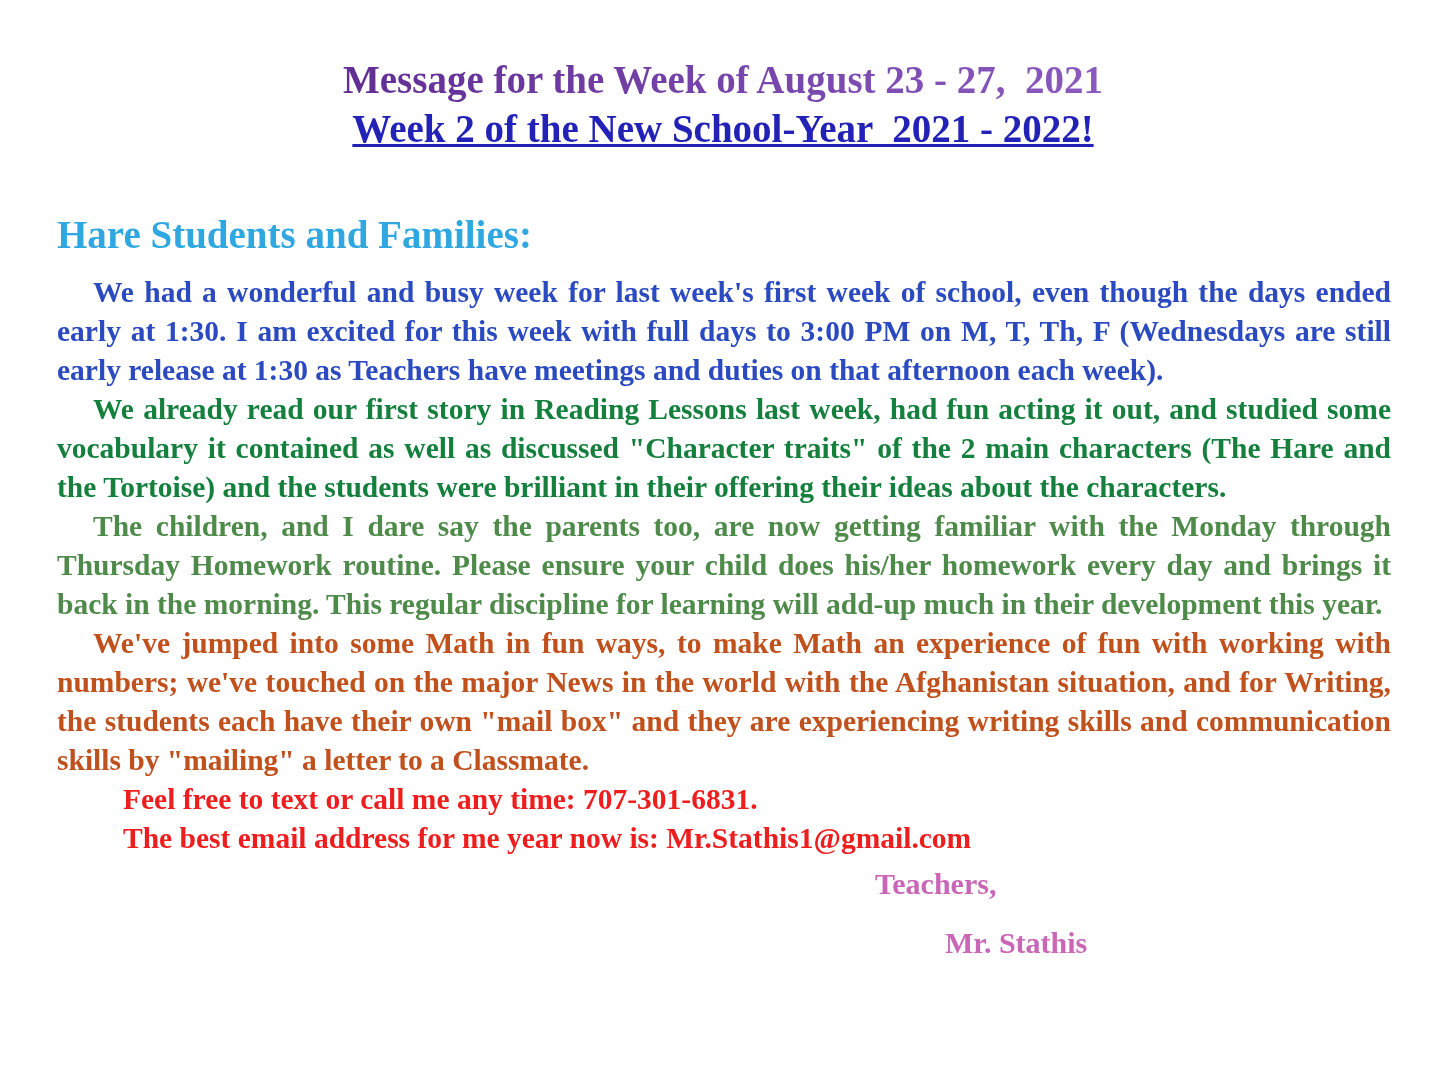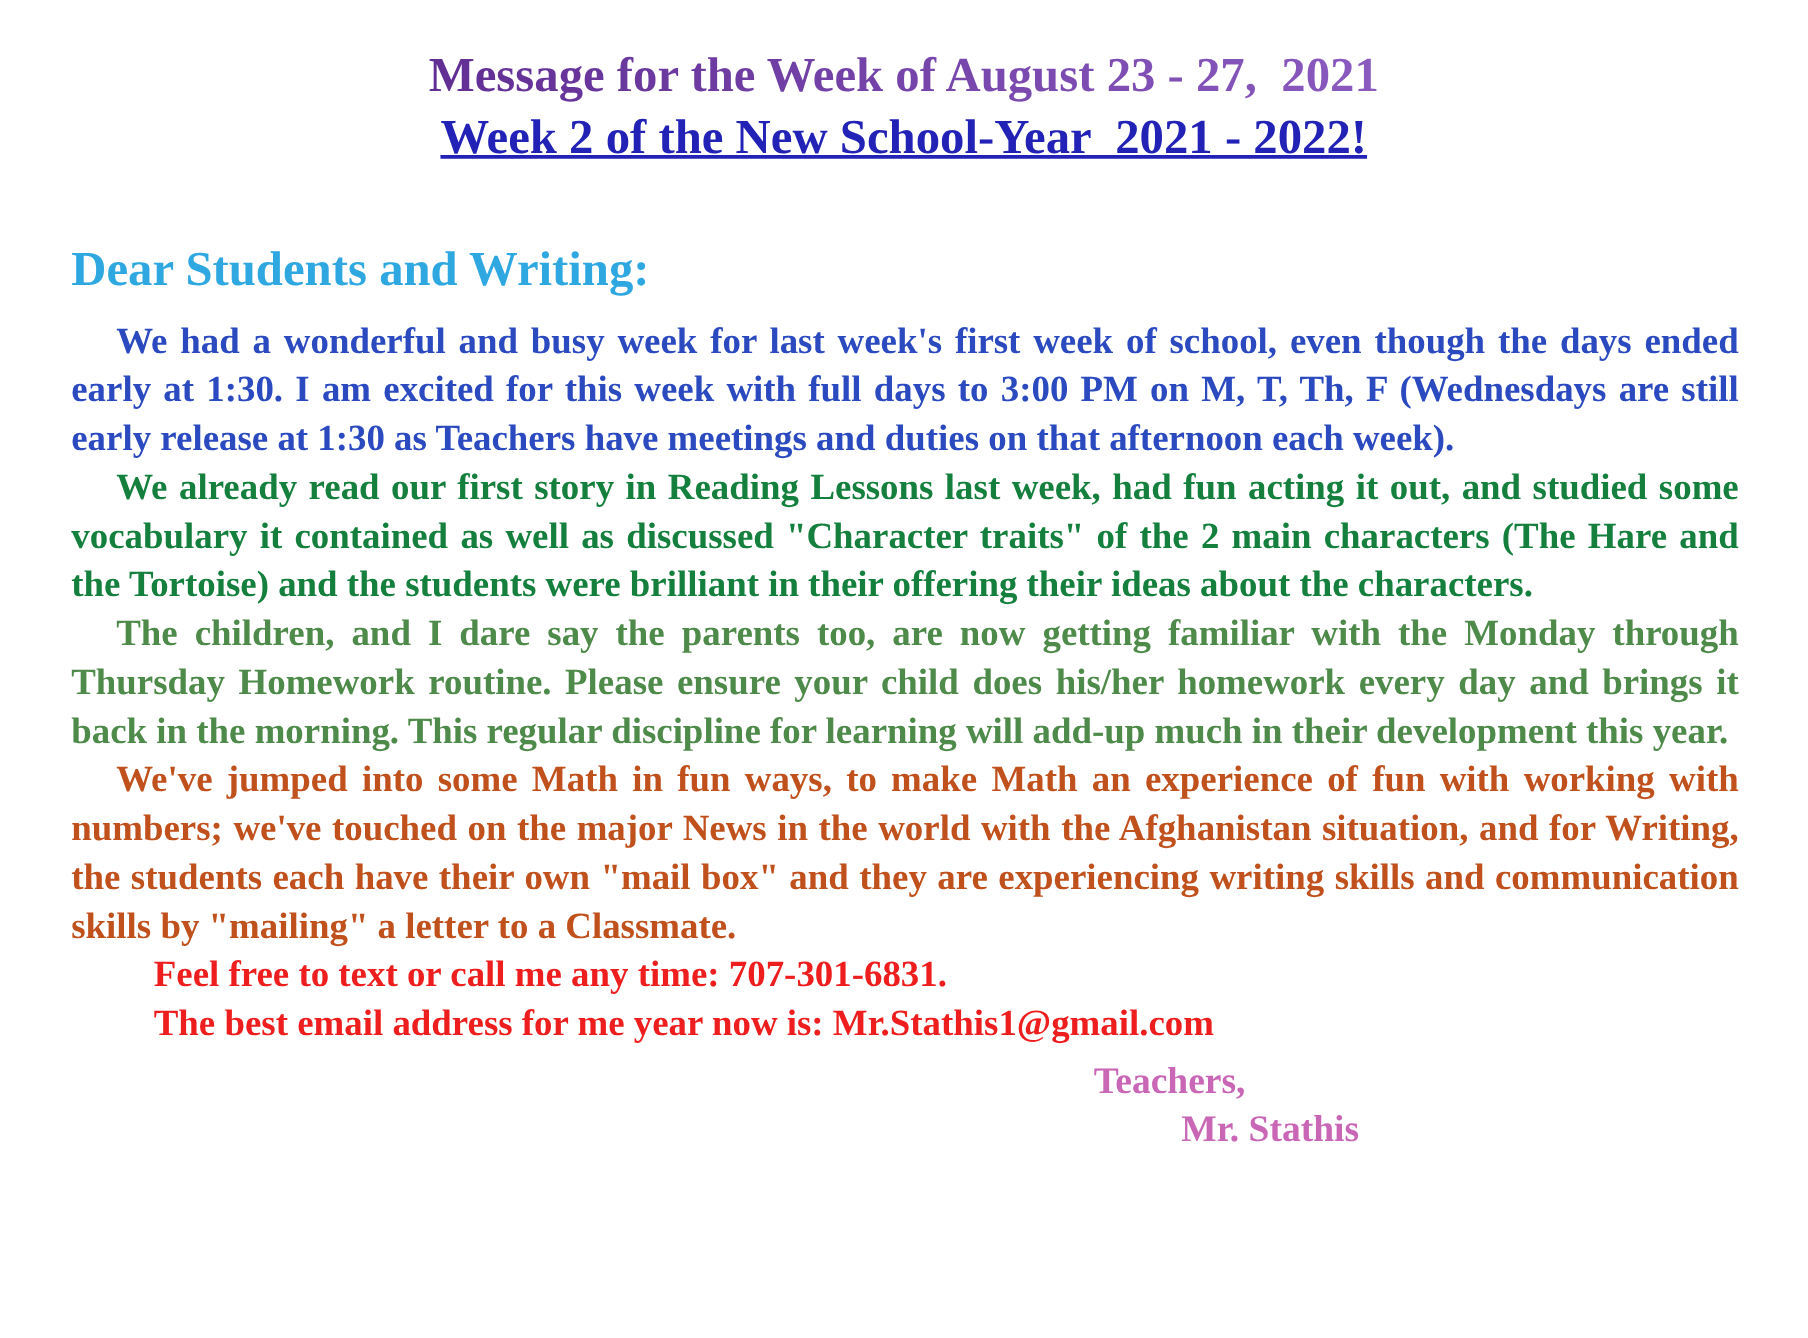--- a/index.html
+++ b/index.html
@@ -5,21 +5,21 @@
   html, body { margin: 0; padding: 0; background: #ffffff; }
   .page {
     position: relative;
     width: 1446px;
     height: 1070px;
     background: #ffffff;
     overflow: hidden;
     font-family: "Liberation Serif", "DejaVu Serif", serif;
     font-weight: 700;
   }
-  .header { padding-top: 36px; text-align: center; }
+  .header { padding-top: 55px; text-align: center; }
   .title { font-size: 39px; line-height: 49px; white-space: pre; }
   .title-1 {
     
     -webkit-background-clip: text;
     background-clip: text;
     -webkit-text-fill-color: transparent;
   }
   .content { margin: 0 55px 0 57px; }
   .greeting { margin-top: 58px; font-size: 39px; line-height: 48px; }
   .para {
@@ -44,32 +44,32 @@
 
 <div class="page">
 
   <div class="header">
     <div class="title title-1" style="background-image: linear-gradient(90deg, rgb(94, 43, 145) 20%, rgb(155, 108, 209) 98%); color: rgb(94, 43, 145);">Message for the Week of August 23 - 27,  2021</div>
     <div class="title" style="color: rgb(35, 34, 182); text-decoration: underline;">Week 2 of the New School-Year  2021 - 2022!</div>
   </div>
 
   <div class="content">
 
-    <div class="greeting" style="color: rgb(47, 168, 225);">Dear Students and Writing:</div>
+    <div class="greeting" style="color: rgb(47, 168, 225);">Hare Students and Families:</div>
 
     <p class="para para-first" style="color: rgb(43, 74, 192);">We had a wonderful and busy week for last week's first week of school, even though the days ended early at 1:30. I am excited for this week with full days to 3:00 PM on M, T, Th, F (Wednesdays are still early release at 1:30 as Teachers have meetings and duties on that afternoon each week).</p>
 
     <p class="para" style="color: #15803d;">We already read our first story in Reading Lessons last week, had fun acting it out, and studied some vocabulary it contained as well as discussed "Character traits" of the 2 main characters (The Hare and the Tortoise) and the students were brilliant in their offering their ideas about the characters.</p>
 
     <p class="para" style="color: rgb(78, 138, 73);">The children, and I dare say the parents too, are now getting familiar with the Monday through Thursday Homework routine.  Please ensure your child does his/her homework every day and brings it back in the morning. This regular discipline for learning will add-up much in their development this year.</p>
 
     <p class="para" style="color: rgb(192, 80, 28);">We've jumped into some Math in fun ways, to make Math an experience of fun with working with numbers; we've touched on the major News in the world with the Afghanistan situation, and for Writing, the students each have their own "mail box" and they are experiencing writing skills and communication skills by "mailing" a letter to a Classmate.</p>
 
     <div class="contact-line" style="color: rgb(238, 30, 30);">Feel free to text or call me any time: 707-301-6831.</div>
 
     <div class="contact-line" style="color: rgb(238, 30, 30);">The best email address for me year now is: Mr.Stathis1@gmail.com</div>
 
     <div class="sig-line sig-closing" style="color: rgb(201, 102, 181);">Teachers,</div>
 
-    <div class="sig-line sig-name" style="color: rgb(201, 102, 181);">Mr. Stathis</div>
+    <div class="sig-line sig-name" style="color: rgb(201, 102, 181); margin-top: 20px;">Mr. Stathis</div>
 
   </div>
 </div>
 
 </body></html>

